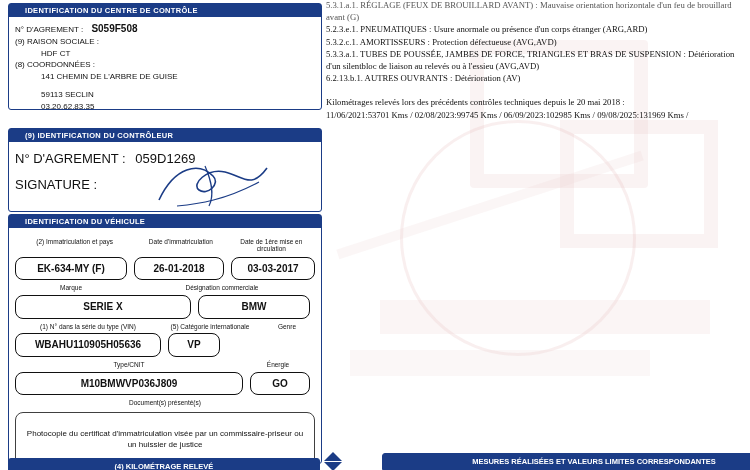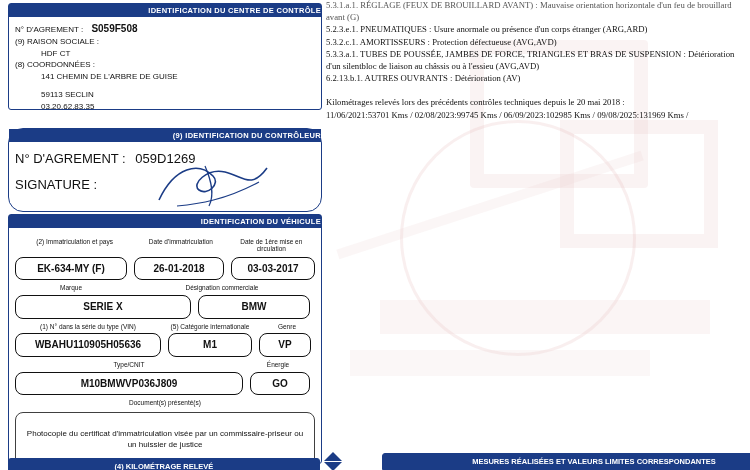--- a/index.html
+++ b/index.html
@@ -19,33 +19,33 @@
   .wm-box2{left:560px;top:120px;width:130px;height:100px;border:14px solid #e9c9c9;}
   .wm-circle{left:400px;top:120px;width:230px;height:230px;border:3px solid #e2b7b7;border-radius:50%;}
   .wm-bar{left:380px;top:300px;width:330px;height:34px;background:#ecd3d3;}
   .wm-bar2{left:350px;top:350px;width:300px;height:26px;background:#efdada;}
   .wm-diag{left:330px;top:200px;width:320px;height:10px;background:#edd5d5;transform:rotate(-18deg);}
 
   
   .sec{position:absolute;border:1px solid #1b3c86;border-radius:3px;background:#fff;}
   .sec-hd{
     background:#1b3c86;color:#fff;font-size:7.5px;font-weight:bold;
-    text-align:right;letter-spacing:.3px;padding:2px 0 2px;
+    text-align:left;letter-spacing:.3px;padding:2px 16px 2px;
   }
   .sec-bd{padding:4px 6px;font-size:8px;line-height:1.35;}
 
   
   #sec-centre{left:8px;top:3px;width:312px;height:105px;}
   #sec-centre .row{margin:1px 0;}
   .lbl{font-size:8px;}
   .val-bold{font-weight:bold;font-size:10px;}
   .indent{padding-left:26px;}
 
   
-  #sec-controleur{left:8px;top:128px;width:312px;height:82px;border-radius:15px;}
+  #sec-controleur{left:8px;top:128px;width:312px;height:82px;}
   #sec-controleur .sec-bd{font-size:13px;}
   .sign-area{position:relative;height:42px;}
   .sign-svg{position:absolute;left:140px;top:-16px;}
 
   
   #sec-vehicule{left:8px;top:214px;width:312px;height:248px;}
   .vh-hdrow{display:flex;font-size:6.5px;text-align:center;color:#111;}
   .vh-hdrow > div{padding:2px 1px;line-height:1.15;}
   .fieldrow{display:flex;gap:7px;margin:2px 0 4px;}
   .field{
@@ -87,21 +87,21 @@
   <div class="wm wm-box2"></div>
   <div class="wm wm-circle"></div>
   <div class="wm wm-bar"></div>
   <div class="wm wm-bar2"></div>
   <div class="wm wm-diag"></div>
 
   <div id="right-col">
     <p class="clipped">5.3.1.a.1. RÉGLAGE (FEUX DE BROUILLARD AVANT) : Mauvaise orientation horizontale d'un feu de brouillard avant (G)</p>
     <p>5.2.3.e.1. PNEUMATIQUES : Usure anormale ou présence d'un corps étranger (ARG,ARD)</p>
     <p>5.3.2.c.1. AMORTISSEURS : Protection défectueuse (AVG,AVD)</p>
-    <p>5.3.3.a.1. TUBES DE POUSSÉE, JAMBES DE FORCE, TRIANGLES ET BRAS DE SUSPENSION : Détérioration d'un silentbloc de liaison au châssis ou à l'essieu (AVG,AVD)</p>
+    <p>5.3.3.a.1. TUBES DE POUSSÉE, JAMBES DE FORCE, TRIANGLES ET BRAS DE SUSPENSION : Détérioration d'un silentbloc de liaison au relevés ou à l'essieu (AVG,AVD)</p>
     <p>6.2.13.b.1. AUTRES OUVRANTS : Détérioration (AV)</p>
     <div class="km-block">
       <p>Kilométrages relevés lors des précédents contrôles techniques depuis le 20 mai 2018 :</p>
       <p>11/06/2021:53701 Kms / 02/08/2023:99745 Kms / 06/09/2023:102985 Kms / 09/08/2025:131969 Kms /</p>
     </div>
   </div>
 
   <div class="sec" id="sec-centre">
     <div class="sec-hd">IDENTIFICATION DU CENTRE DE CONTRÔLE</div>
     <div class="sec-bd">
@@ -160,21 +160,20 @@
         <div class="field" style="width:112px">BMW</div>
       </div>
 
       <div class="caprow">
         <div style="width:146px">(1) N° dans la série du type (VIN)</div>
         <div style="width:84px">(5) Catégorie internationale</div>
         <div style="width:56px">Genre</div>
       </div>
       <div class="fieldrow">
         <div class="field" style="width:146px">WBAHU110905H05636</div>
-        <div class="field" style="width:84px">M1</div>
         <div class="field" style="width:52px">VP</div>
       </div>
 
       <div class="caprow">
         <div style="width:228px">Type/CNIT</div>
         <div style="width:56px">Énergie</div>
       </div>
       <div class="fieldrow">
         <div class="field" style="width:228px">M10BMWVP036J809</div>
         <div class="field" style="width:60px">GO</div>

